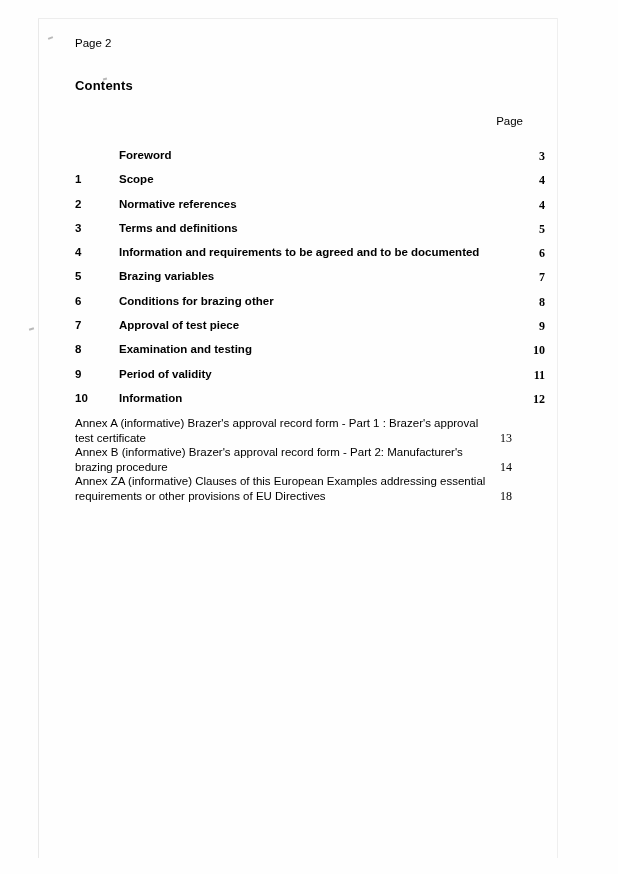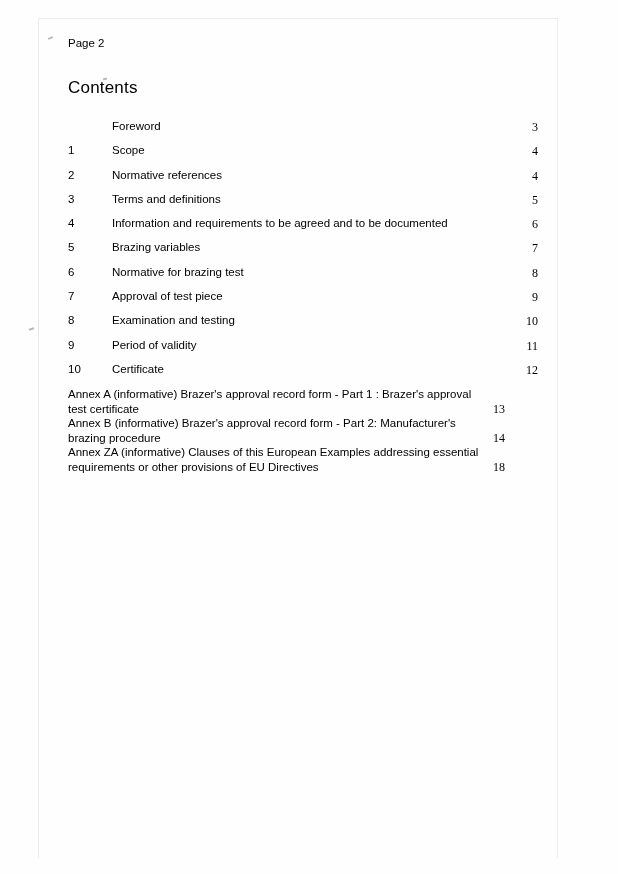--- a/index.html
+++ b/index.html
@@ -54,34 +54,34 @@
   .speck {
     position: absolute;
     background: #b9b9b9;
   }
   .speck-1 { left: 48px; top: 37px; width: 5px; height: 2px; transform: rotate(-20deg); }
   .speck-2 { left: 103px; top: 78px; width: 4px; height: 2px; transform: rotate(-15deg); }
   .speck-3 { left: 29px; top: 328px; width: 5px; height: 2px; transform: rotate(-18deg); }
 
   .content-area {
     position: absolute;
-    left: 68px;
+    left: 75px;
     top: 36px;
     width: 470px;
   }
 
   .header-block {
     font-size: 11.5px;
     line-height: 14px;
     margin-bottom: 28px;
   }
 
   .contents-title {
-    font-size: 17px;
-    font-weight: normal;
+    font-size: 13px;
+    font-weight: bold;
     letter-spacing: 0.2px;
     margin: 0 0 22px 0;
   }
 
   .page-col-head {
     font-size: 11.5px;
     text-align: right;
     padding-right: 22px;
     margin-bottom: 22px;
   }
@@ -90,20 +90,21 @@
     width: 470px;
     border-collapse: collapse;
     font-size: 11.5px;
   }
   table.toc td {
     vertical-align: top;
     padding: 0;
   }
   .toc-row td {
     height: 24.3px;
+    font-weight: bold;
   }
   td.num {
     width: 44px;
     white-space: nowrap;
   }
   td.label {
     width: 382px;
   }
   td.pg {
     width: 44px;
@@ -147,20 +148,21 @@
   <div class="speck speck-3"></div>
 
   <div class="content-area">
 
     <div class="header-block">
       <div>Page 2</div>
     </div>
 
     <div class="contents-title">Contents</div>
 
+    <div class="page-col-head">Page</div>
 
     <table class="toc">
       <tbody>
         <tr class="toc-row">
           <td class="num"></td>
           <td class="label">Foreword</td>
           <td class="pg">3</td>
         </tr>
         <tr class="toc-row">
           <td class="num">1</td>
@@ -182,41 +184,41 @@
           <td class="label">Information and requirements to be agreed and to be documented</td>
           <td class="pg">6</td>
         </tr>
         <tr class="toc-row">
           <td class="num">5</td>
           <td class="label">Brazing variables</td>
           <td class="pg">7</td>
         </tr>
         <tr class="toc-row">
           <td class="num">6</td>
-          <td class="label">Normative for brazing test</td>
+          <td class="label">Conditions for brazing other</td>
           <td class="pg">8</td>
         </tr>
         <tr class="toc-row">
           <td class="num">7</td>
           <td class="label">Approval of test piece</td>
           <td class="pg">9</td>
         </tr>
         <tr class="toc-row">
           <td class="num">8</td>
           <td class="label">Examination and testing</td>
           <td class="pg">10</td>
         </tr>
         <tr class="toc-row">
           <td class="num">9</td>
           <td class="label">Period of validity</td>
           <td class="pg">11</td>
         </tr>
         <tr class="toc-row">
           <td class="num">10</td>
-          <td class="label">Certificate</td>
+          <td class="label">Information</td>
           <td class="pg">12</td>
         </tr>
 
         <tr class="annex-row">
           <td class="label-wide" colspan="2">Annex A  (informative) Brazer's approval record form - Part 1 : Brazer's approval test certificate</td>
           <td class="pg-bottom">13</td>
         </tr>
         <tr class="annex-row">
           <td class="label-wide" colspan="2">Annex B (informative) Brazer's approval record form - Part 2: Manufacturer's brazing procedure</td>
           <td class="pg-bottom">14</td>

